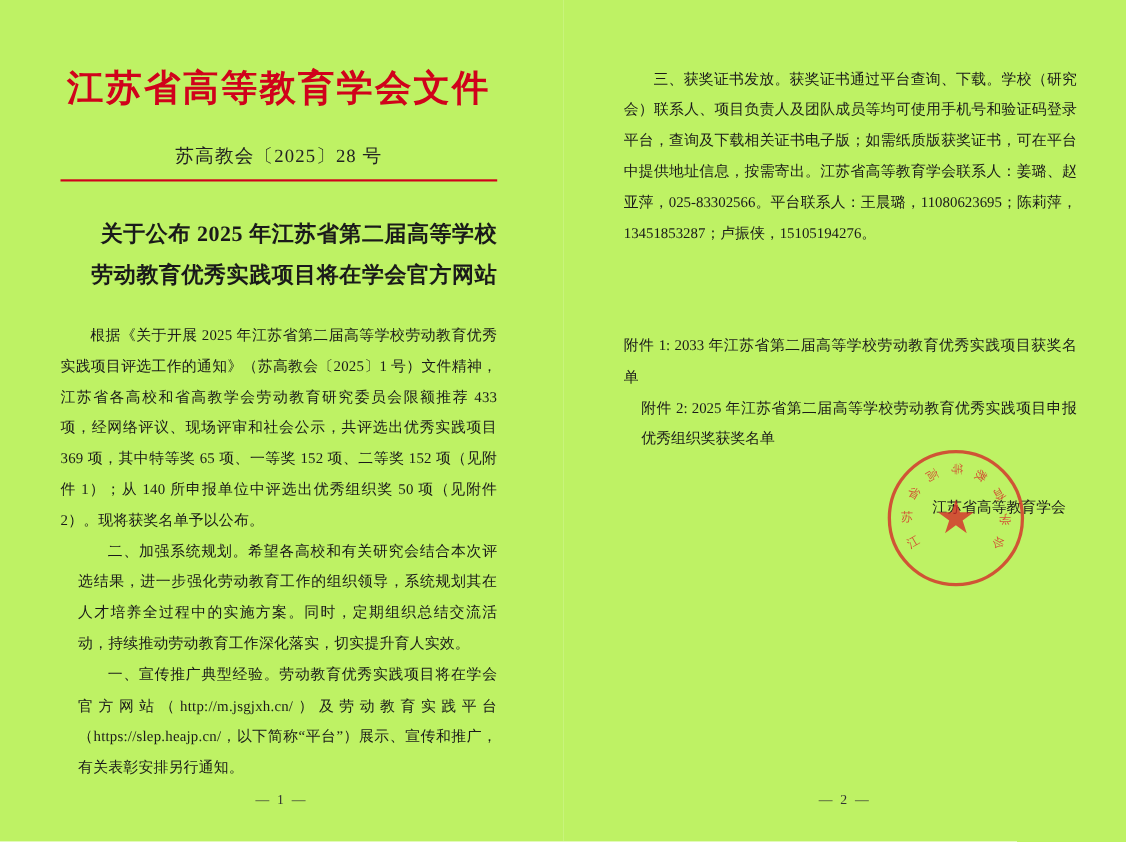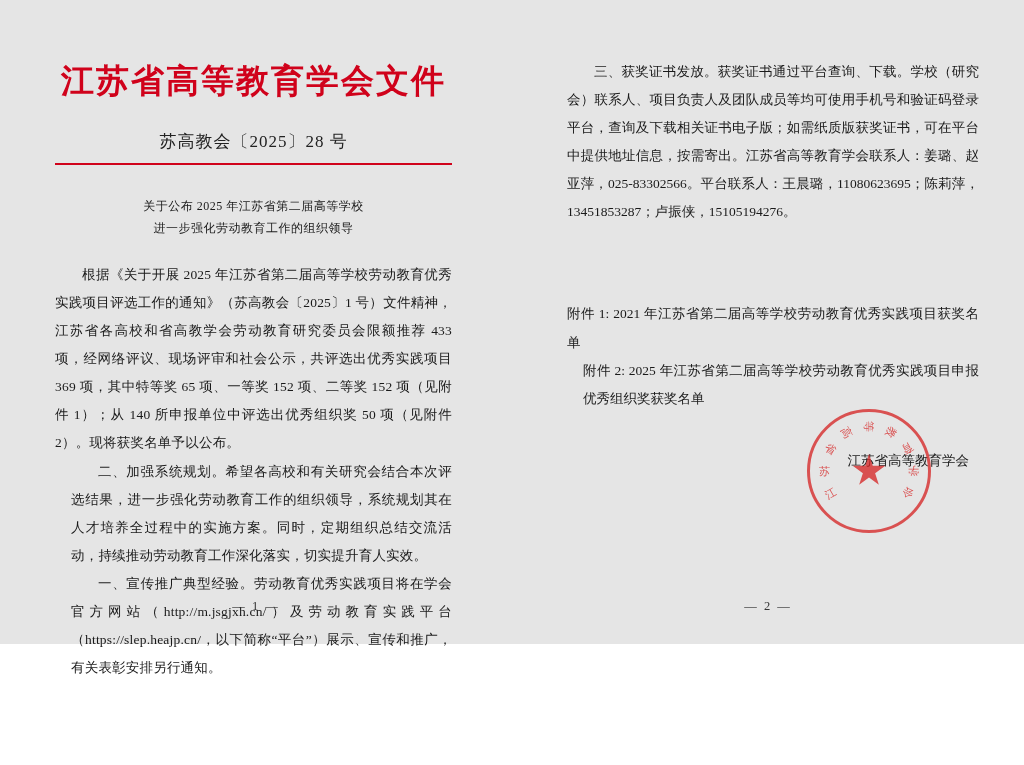--- a/index.html
+++ b/index.html
@@ -16,23 +16,23 @@
   }
   .page {
     position: relative;
     width: 1024px;
     height: 765px;
     display: flex;
   }
   .sheet {
     position: relative;
     width: 512px;
-    height: 644px;
+    height: 765px;
     box-sizing: border-box;
-    background: #e5e5e5;
+    background: #bef264;
   }
   .sheet-left {
     padding: 40px 60px 0 55px;
   }
   .sheet-right {
     padding: 40px 45px 0 55px;
   }
 
   
   .masthead {
@@ -57,23 +57,23 @@
   }
   .red-rule {
     margin-top: 10px;
     height: 2px;
     background: #d0021b;
     width: 100%;
   }
 
   
   .doc-title {
-    text-align: center;
-    font-weight: normal;
-    font-size: 12px;
+    text-align: right;
+    font-weight: bold;
+    font-size: 20px;
     line-height: 1.85;
     margin-top: 30px;
     letter-spacing: 0.5px;
   }
 
   
   .body-text {
     margin-top: 22px;
     font-size: 13.5px;
     line-height: 2.08;
@@ -182,40 +182,40 @@
     <div class="masthead">
       <div class="masthead-title">江苏省高等教育学会文件</div>
     </div>
 
     <div class="doc-number">苏高教会〔2025〕28 号</div>
 
     <div class="red-rule"></div>
 
     <div class="doc-title">
       <div>关于公布 2025 年江苏省第二届高等学校</div>
-      <div>进一步强化劳动教育工作的组织领导</div>
+      <div>劳动教育优秀实践项目将在学会官方网站</div>
     </div>
 
     <div class="body-text">
       <p class="para indent">根据《关于开展 2025 年江苏省第二届高等学校劳动教育优秀实践项目评选工作的通知》（苏高教会〔2025〕1 号）文件精神，江苏省各高校和省高教学会劳动教育研究委员会限额推荐 433 项，经网络评议、现场评审和社会公示，共评选出优秀实践项目 369 项，其中特等奖 65 项、一等奖 152 项、二等奖 152 项（见附件 1）；从 140 所申报单位中评选出优秀组织奖 50 项（见附件 2）。现将获奖名单予以公布。</p>
       <p class="para indent">二、加强系统规划。希望各高校和有关研究会结合本次评选结果，进一步强化劳动教育工作的组织领导，系统规划其在人才培养全过程中的实施方案。同时，定期组织总结交流活动，持续推动劳动教育工作深化落实，切实提升育人实效。</p>
       <p class="para indent">一、宣传推广典型经验。劳动教育优秀实践项目将在学会官方网站（http://m.jsgjxh.cn/）及劳动教育实践平台（https://slep.heajp.cn/，以下简称“平台”）展示、宣传和推广，有关表彰安排另行通知。</p>
     </div>
 
     <div class="page-number left-pn">— 1 —</div>
   </div>
 
   <div class="sheet sheet-right">
 
     <div class="right-body">
       <p class="para indent">三、获奖证书发放。获奖证书通过平台查询、下载。学校（研究会）联系人、项目负责人及团队成员等均可使用手机号和验证码登录平台，查询及下载相关证书电子版；如需纸质版获奖证书，可在平台中提供地址信息，按需寄出。江苏省高等教育学会联系人：姜璐、赵亚萍，025-83302566。平台联系人：王晨璐，11080623695；陈莉萍，13451853287；卢振侠，15105194276。</p>
     </div>
 
     <div class="attachments">
-      <p class="para">附件 1: 2021 年江苏省第二届高等学校劳动教育优秀实践项目获奖名单</p>
+      <p class="para">附件 1: 2033 年江苏省第二届高等学校劳动教育优秀实践项目获奖名单</p>
       <p class="para">附件 2: 2025 年江苏省第二届高等学校劳动教育优秀实践项目申报优秀组织奖获奖名单</p>
     </div>
 
     <div class="signature-block">
       <div class="seal">
         <div class="seal-text">
             <span style="transform: rotate(-120deg) translate(0px, -44px) rotate(90deg) translate(-50%, -50%);">江</span>
             <span style="transform: rotate(-90deg) translate(0px, -44px) rotate(90deg) translate(-50%, -50%);">苏</span>
             <span style="transform: rotate(-60deg) translate(0px, -44px) rotate(90deg) translate(-50%, -50%);">省</span>
             <span style="transform: rotate(-30deg) translate(0px, -44px) rotate(90deg) translate(-50%, -50%);">高</span>

